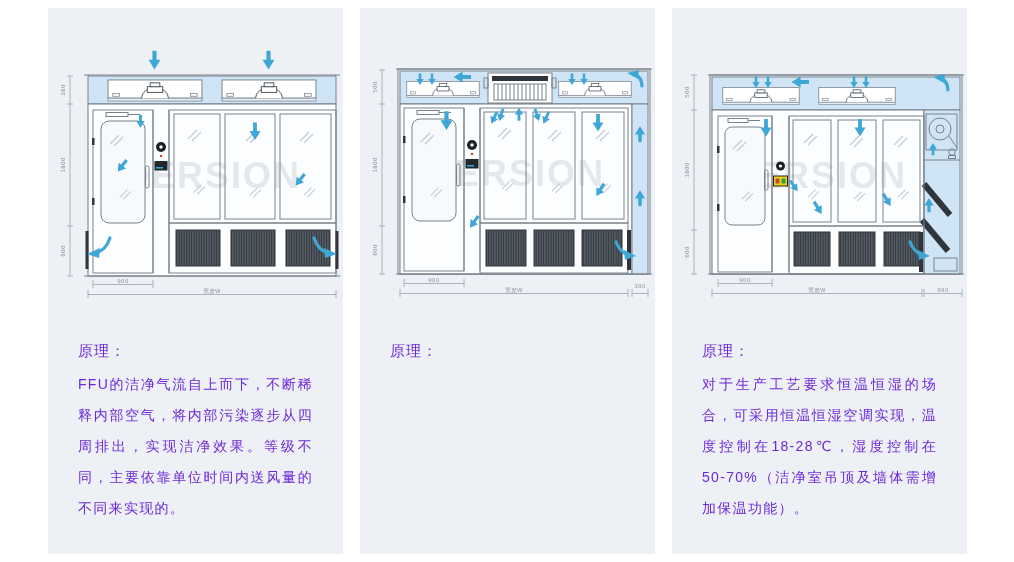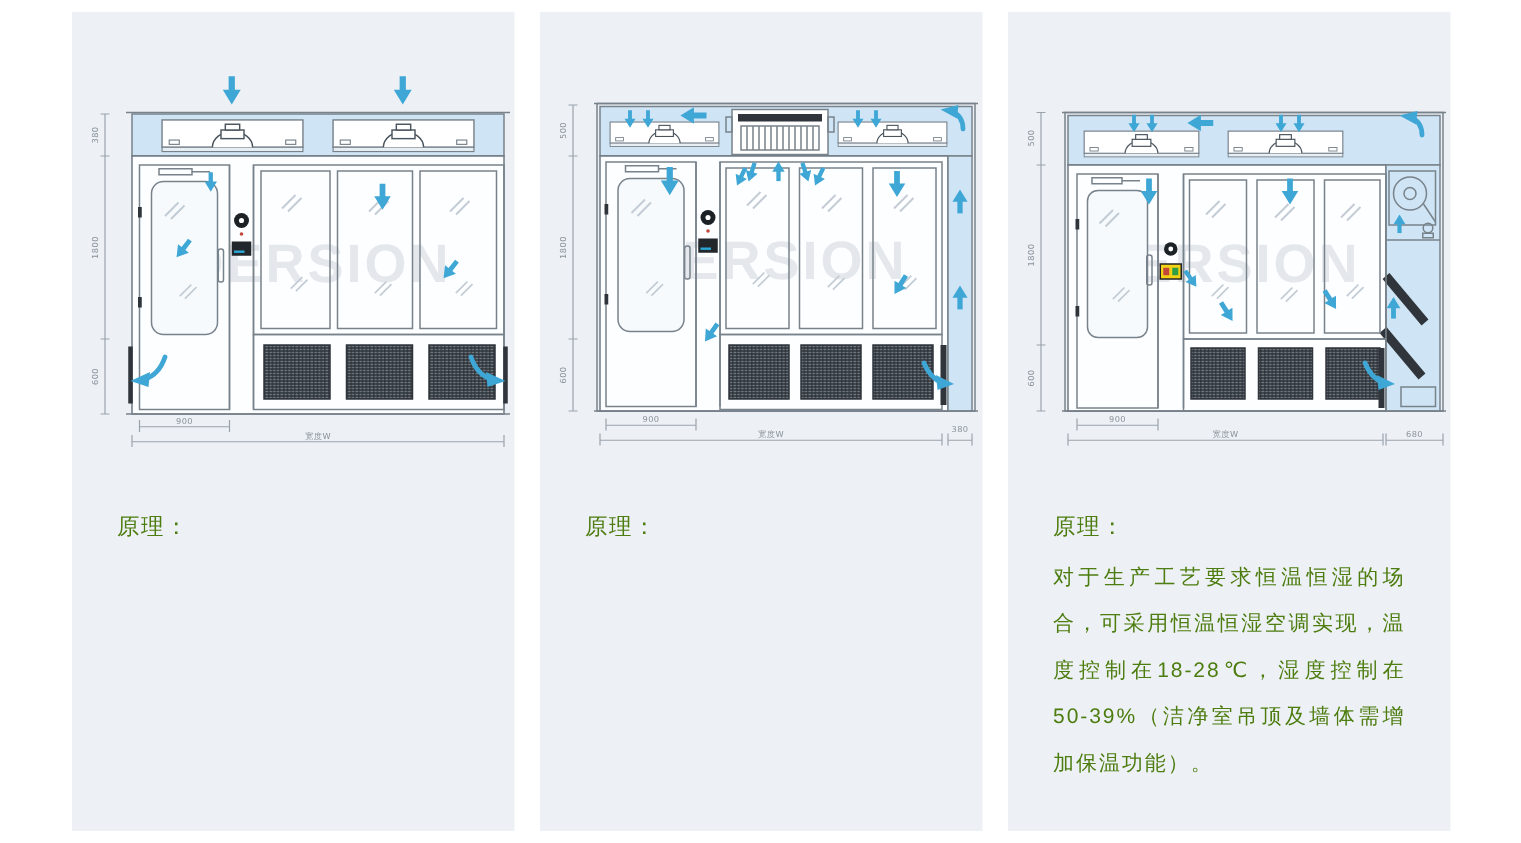--- a/index.html
+++ b/index.html
@@ -1,20 +1,20 @@
 <!DOCTYPE html>
 <html><head>
 <meta charset="utf-8">
 <style>
   html,body{margin:0;padding:0;background:#ffffff;}
   body{width:1014px;height:562px;font-family:"Liberation Sans","DejaVu Sans",sans-serif;}
   .page{display:flex;gap:17px;padding:8px 46px 8px 48px;box-sizing:border-box;}
   .card{width:295px;height:546px;background:#edf1f6;flex:0 0 auto;display:flex;flex-direction:column;}
   .diagram{display:block;margin-top:10px;width:296px;height:292px;}
-  .textblock{padding:32px 30px 0 30px;color:#4d7c0f;}
+  .textblock{padding:32px 30px 0 30px;color:#6d28d9;}
   .p-title{font-size:15px;letter-spacing:1px;margin:0 0 8px 0;}
   .p-body{font-size:14px;line-height:31px;letter-spacing:1.3px;text-align:justify;margin:0;}
   
   .st{fill:none;stroke:#78828b;stroke-width:1;}
   .wf{fill:#ffffff;stroke:#78828b;stroke-width:1;}
   .dk{fill:#2f353b;}
   .arw{fill:#3fa7d6;}
   .arwS{stroke:#3fa7d6;stroke-width:3.2;fill:none;stroke-linecap:round;}
   .dln{stroke:#9aa3ac;stroke-width:0.8;fill:none;}
   .coil{stroke:#2f353b;stroke-width:6;stroke-linecap:butt;}
@@ -131,20 +131,21 @@
           </g>
         <path class="arwS" d="M62,220 Q58,232 48,235"></path>
         <polygon class="arw" points="52,230 51,240 39,236"></polygon>
         <path class="arwS" d="M266,220 Q270,232 280,235"></path>
         <polygon class="arw" points="276,230 277,240 289,236"></polygon>
       </g>
     </svg>
 
     <div class="textblock">
       <p class="p-title">原理：</p>
+      <p class="p-body">FFU的洁净气流自上而下，不断稀释内部空气，将内部污染逐步从四周排出，实现洁净效果。等级不同，主要依靠单位时间内送风量的不同来实现的。</p>
     </div>
   </section>
 
   <section class="card">
     <svg class="diagram" viewBox="0 0 296 292">
       <g>
         <path class="dln" d="M22,52 V256 M19,52 h6 M19,86 h6 M19,208 h6 M19,256 h6"></path>
         <text class="dimt" transform="translate(17,69) rotate(-90)" text-anchor="middle">500</text>
         <text class="dimt" transform="translate(17,147) rotate(-90)" text-anchor="middle">1800</text>
         <text class="dimt" transform="translate(17,232) rotate(-90)" text-anchor="middle">600</text>
@@ -382,17 +383,17 @@
         <g class="arw" transform="translate(257,187) rotate(180)">
             <use href="#a" x="-5" y="-7.5" width="10" height="15"></use>
           </g>
         <path class="arwS" d="M238,224 Q242,234 250,237"></path>
         <polygon class="arw" points="246,232 247,242 258,238"></polygon>
       </g>
     </svg>
 
     <div class="textblock">
       <p class="p-title">原理：</p>
-      <p class="p-body">对于生产工艺要求恒温恒湿的场合，可采用恒温恒湿空调实现，温度控制在18-28℃，湿度控制在50-39%（洁净室吊顶及墙体需增加保温功能）。</p>
+      <p class="p-body">对于生产工艺要求恒温恒湿的场合，可采用恒温恒湿空调实现，温度控制在18-28℃，湿度控制在50-70%（洁净室吊顶及墙体需增加保温功能）。</p>
     </div>
   </section>
 
 </div>
 
 </body></html>

